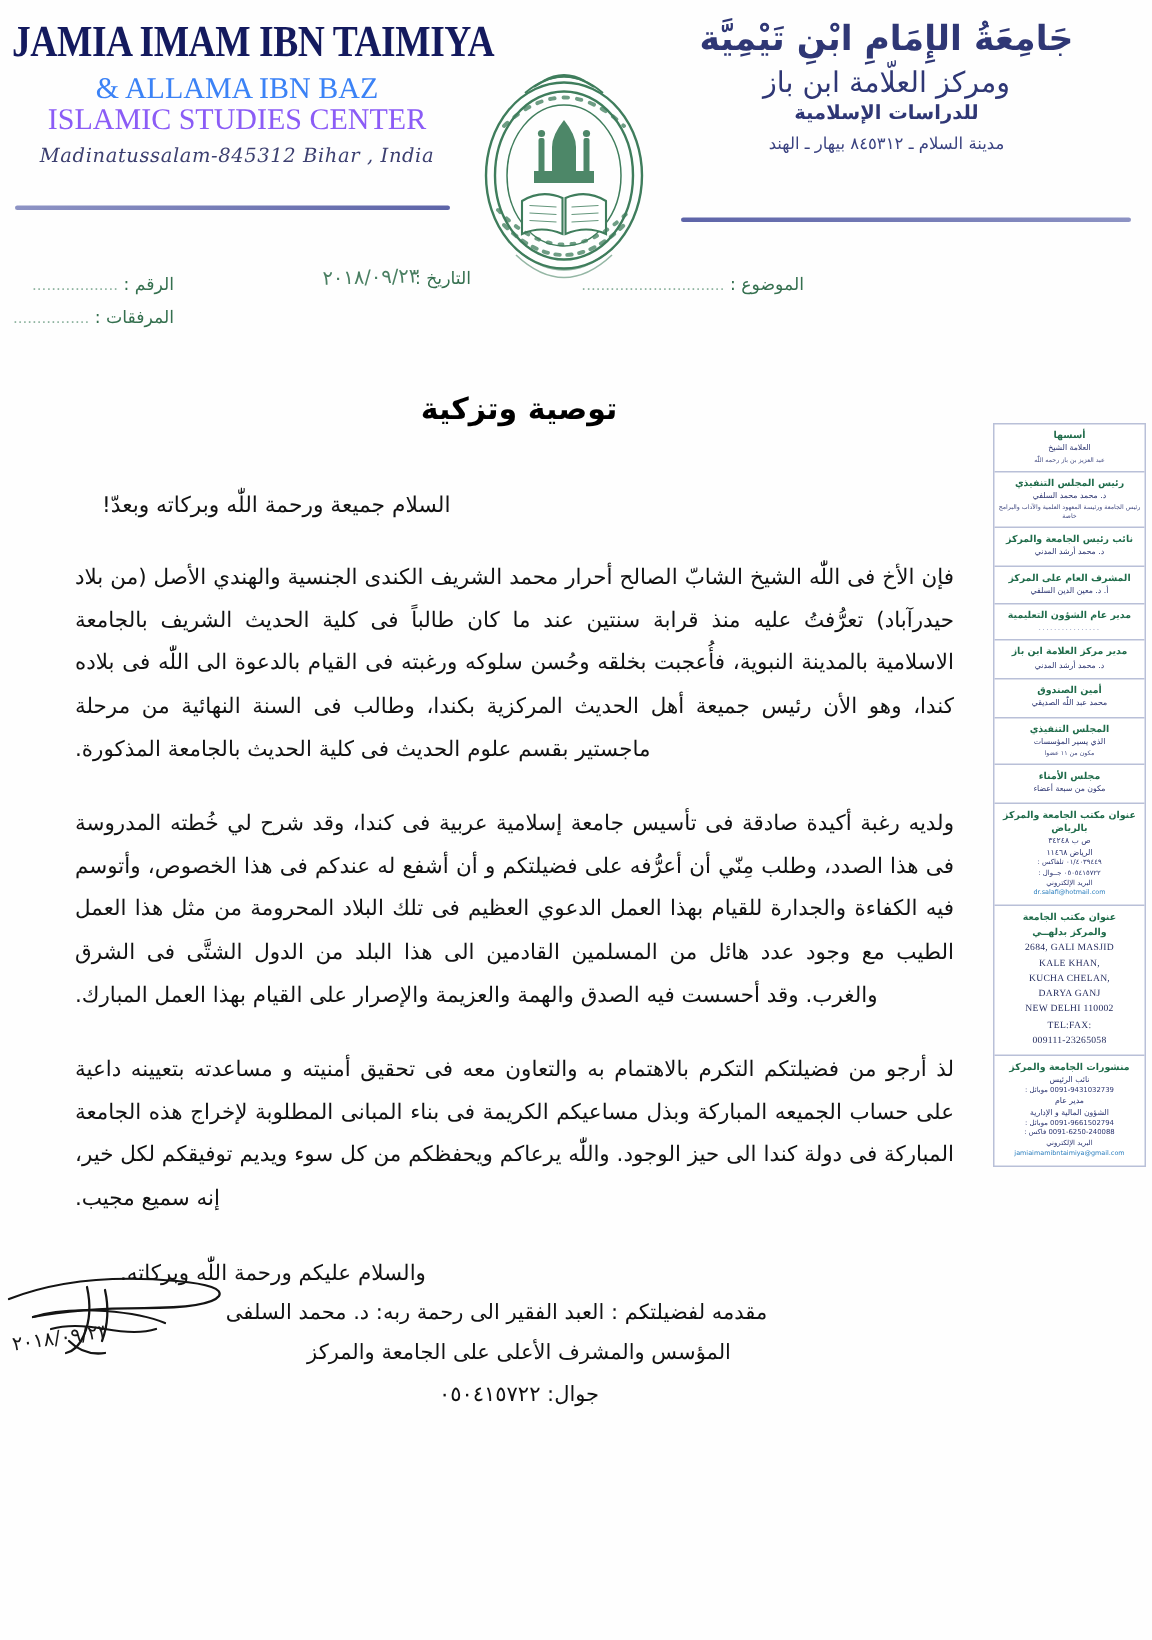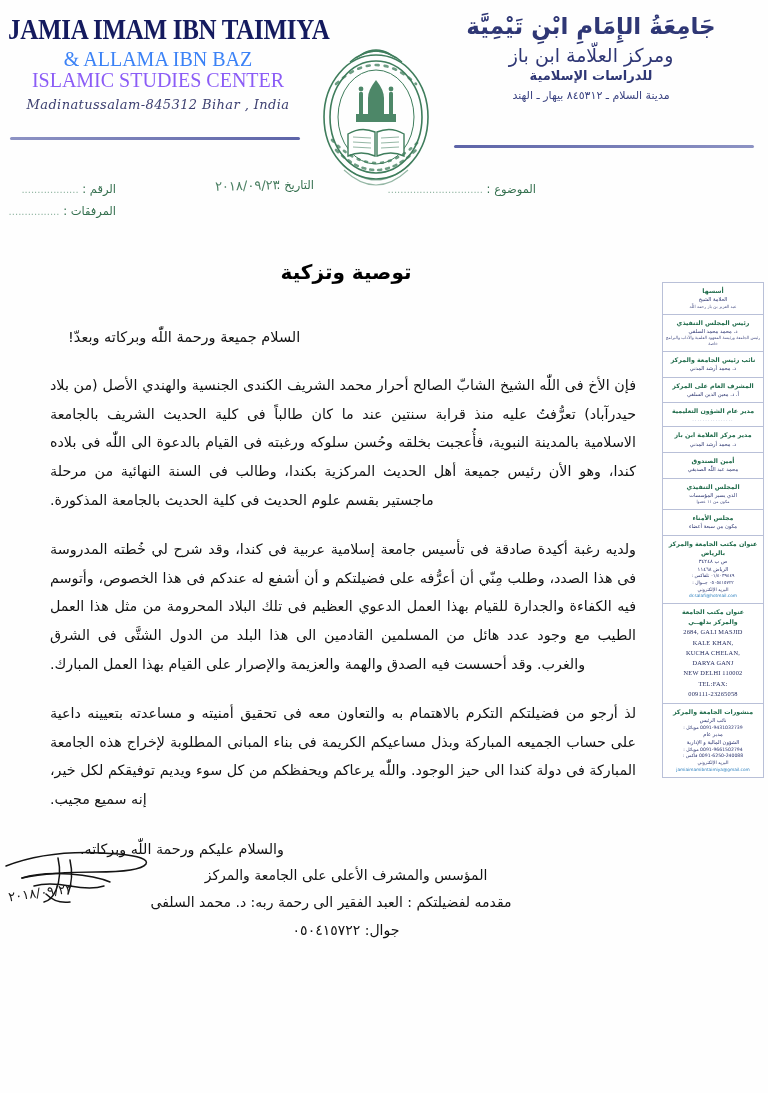--- a/index.html
+++ b/index.html
@@ -269,22 +269,22 @@
         <path d="M58 16 Q62 34 56 48 Q52 58 44 60"></path>
         <path d="M70 18 Q74 36 68 52"></path>
         <path d="M34 44 Q48 40 70 44 Q92 48 104 44"></path>
         <path d="M46 52 Q56 62 70 60"></path>
       </g>
     </svg>
   </div>
   <div class="handdate">٢٠١٨/٠٩/٢٣</div>
 
   <div class="sig-area">
+    <div class="sig-line indent">مقدمه لفضيلتكم : العبد الفقير الى رحمة ربه: د. محمد السلفى</div>
     <div class="sig-line">المؤسس والمشرف الأعلى على الجامعة والمركز</div>
-    <div class="sig-line indent">مقدمه لفضيلتكم : العبد الفقير الى رحمة ربه: د. محمد السلفى</div>
     <div class="sig-line">جوال: ٠٥٠٤١٥٧٢٢</div>
   </div>
 
   <div class="sidebar">
 
     <div class="sb-block">
       <div class="sb-head">أسسها</div>
       <div class="sb-name">العلامة الشيخ</div>
       <div class="sb-sub">عبد العزيز بن باز رحمه اللّٰه</div>
     </div>

